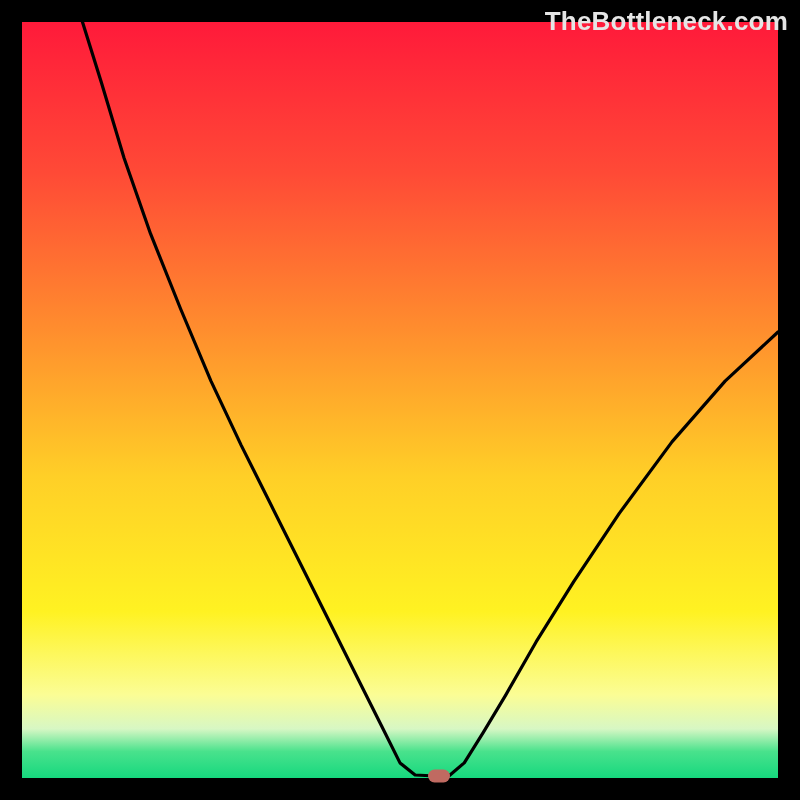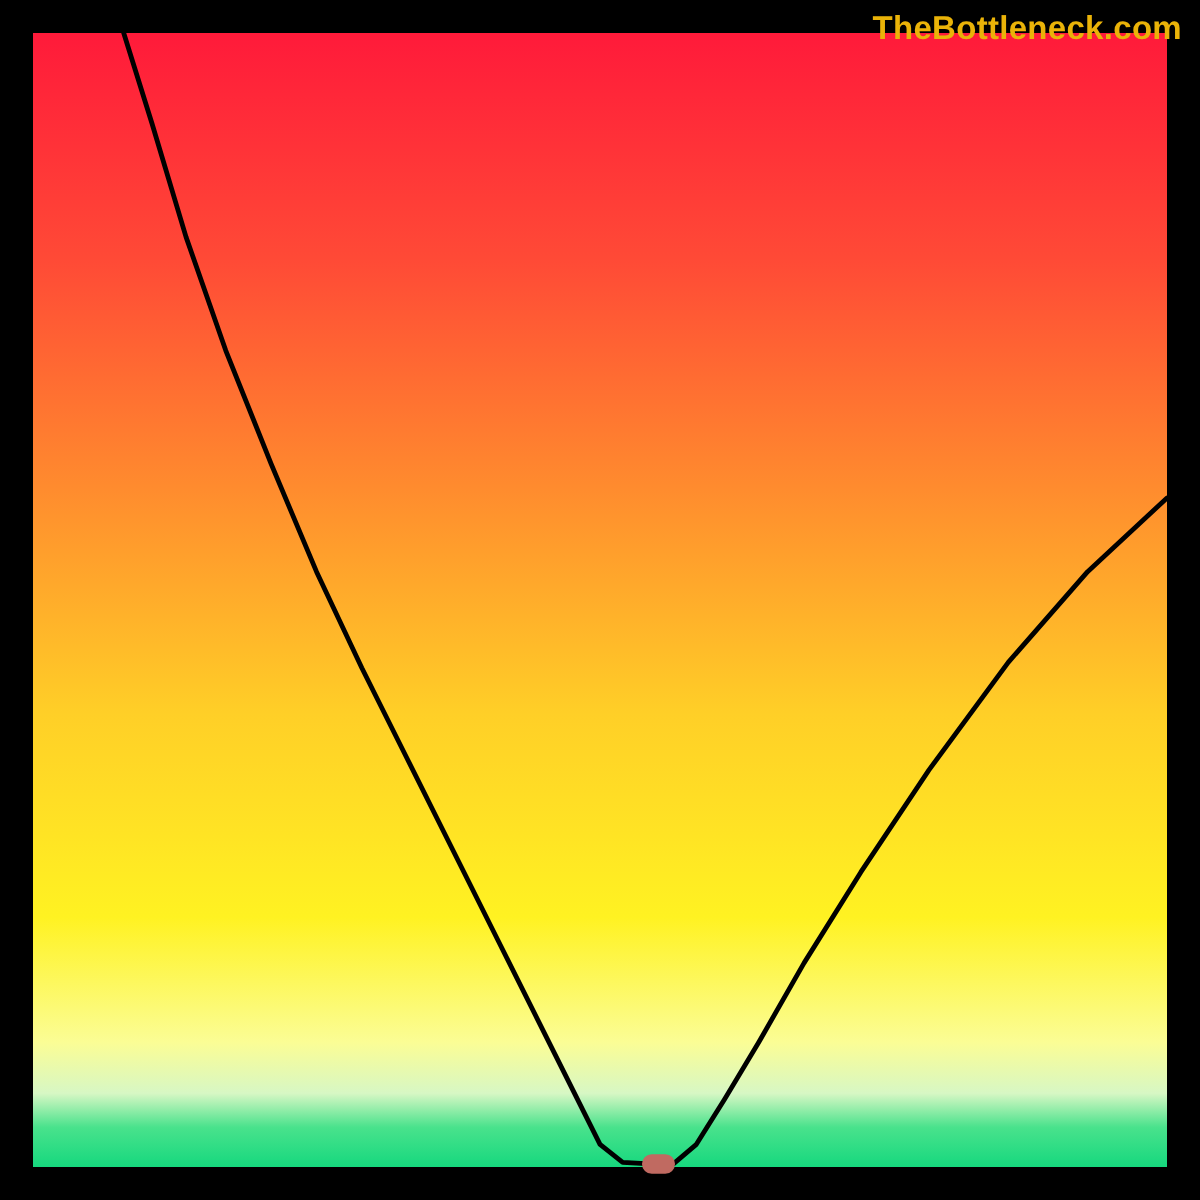--- a/index.html
+++ b/index.html
@@ -14,22 +14,22 @@
   .stage {
     position: relative;
     width: 800px;
     height: 800px;
     background: #000;
   }
   .watermark {
     position: absolute;
     top: 6px;
     right: 12px;
-    color: #eab308;
-    font-size: 22px;
+    color: #e5e5e5;
+    font-size: 26px;
     font-weight: 600;
     letter-spacing: 0.2px;
     z-index: 50;
     user-select: none;
   }
   .plot-frame {
     position: absolute;
     left: 22px;
     top: 22px;
     width: 756px;

